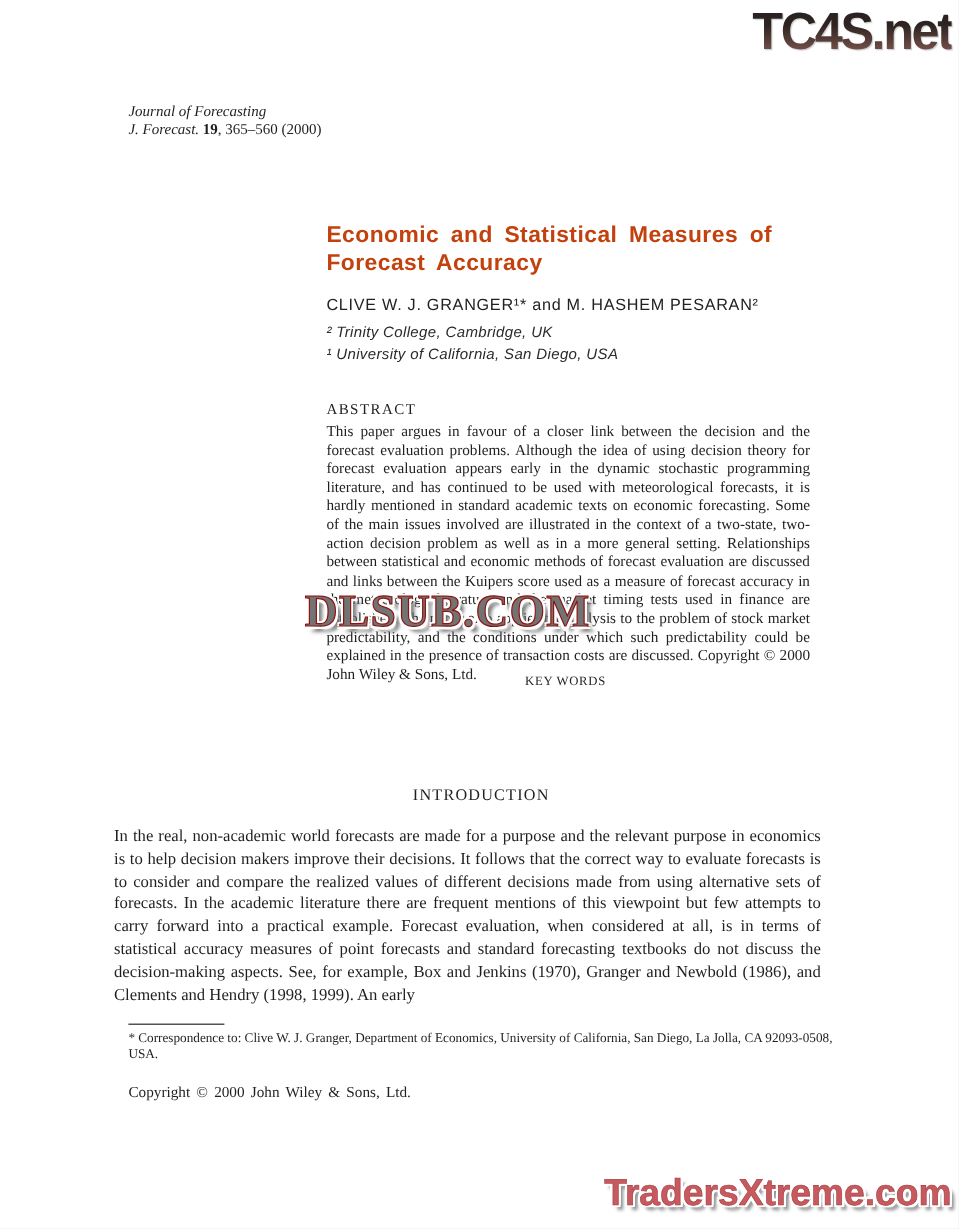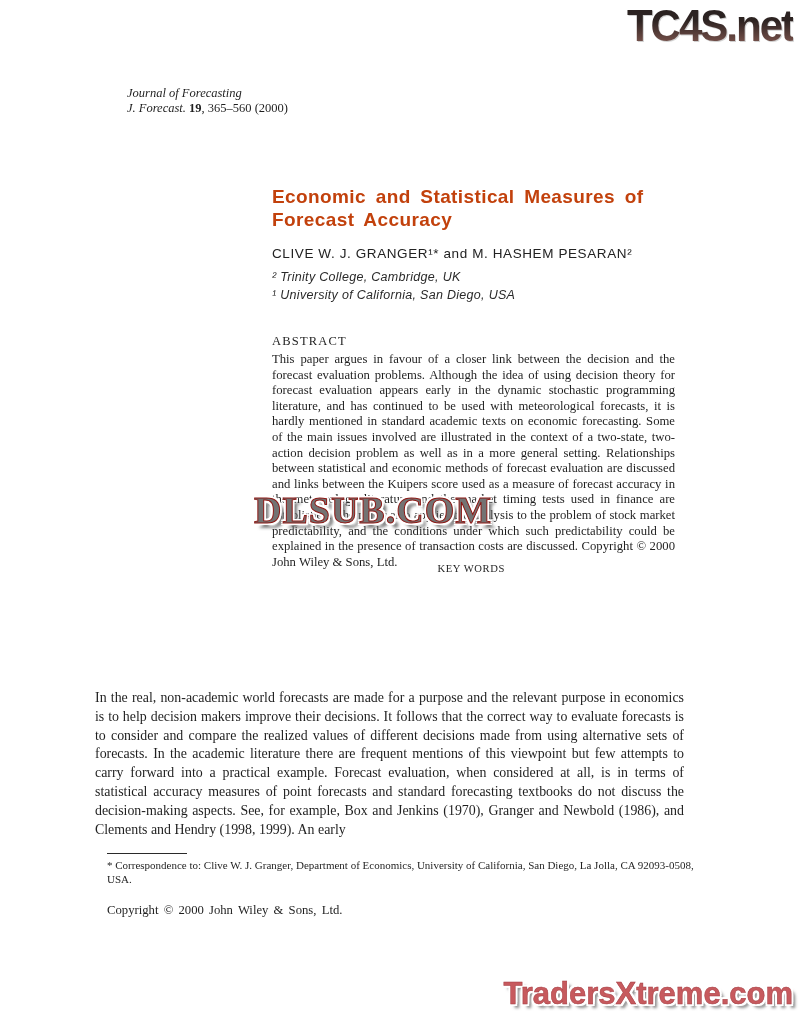--- a/index.html
+++ b/index.html
@@ -68,21 +68,20 @@
     z-index: 5;
   }
 
   
   .journal-info {
     position: absolute;
     left: 107px;
     top: 86px;
     font-size: 12.5px;
     line-height: 15px;
-    margin-left: 20px;
   }
   .journal-name { font-style: italic; }
   .cite-pre { font-style: italic; }
   .cite-vol { font-weight: bold; }
 
   
   .title {
     position: absolute;
     left: 272px;
     top: 185px;
@@ -224,20 +223,21 @@
 
   <div class="abstract-heading">ABSTRACT</div>
   <div class="abstract-body">This paper argues in favour of a closer link between the decision and the forecast evaluation problems. Although the idea of using decision theory for forecast evaluation appears early in the dynamic stochastic programming literature, and has continued to be used with meteorological forecasts, it is hardly mentioned in standard academic texts on economic forecasting. Some of the main issues involved are illustrated in the context of a two-state, two-action decision problem as well as in a more general setting. Relationships between statistical and economic methods of forecast evaluation are discussed and links between the Kuipers score used as a measure of forecast accuracy in the meteorology literature and the market timing tests used in finance are established. The paper also applies the analysis to the problem of stock market predictability, and the conditions under which such predictability could be explained in the presence of transaction costs are discussed. Copyright © 2000 John Wiley &amp; Sons, Ltd.</div>
 
   <div class="wm-dlsub">DLSUB.COM</div>
 
   <div class="keywords">
     <div class="keywords-label">KEY WORDS</div>
   </div>
 
+  <div class="intro-heading">INTRODUCTION</div>
   <div class="intro-paragraph">In the real, non-academic world forecasts are made for a purpose and the relevant purpose in economics is to help decision makers improve their decisions. It follows that the correct way to evaluate forecasts is to consider and compare the realized values of different decisions made from using alternative sets of forecasts. In the academic literature there are frequent mentions of this viewpoint but few attempts to carry forward into a practical example. Forecast evaluation, when considered at all, is in terms of statistical accuracy measures of point forecasts and standard forecasting textbooks do not discuss the decision-making aspects. See, for example, Box and Jenkins (1970), Granger and Newbold (1986), and Clements and Hendry (1998, 1999). An early</div>
 
   <div class="footnote-rule"></div>
   <div class="footnote">* Correspondence to: Clive W. J. Granger, Department of Economics, University of California, San Diego, La Jolla, CA 92093-0508, USA.</div>
 
   <div class="copyright">Copyright © 2000 John Wiley &amp; Sons, Ltd.</div>
 
   <div class="wm-traders">TradersXtreme.com</div>
 
 </div>

